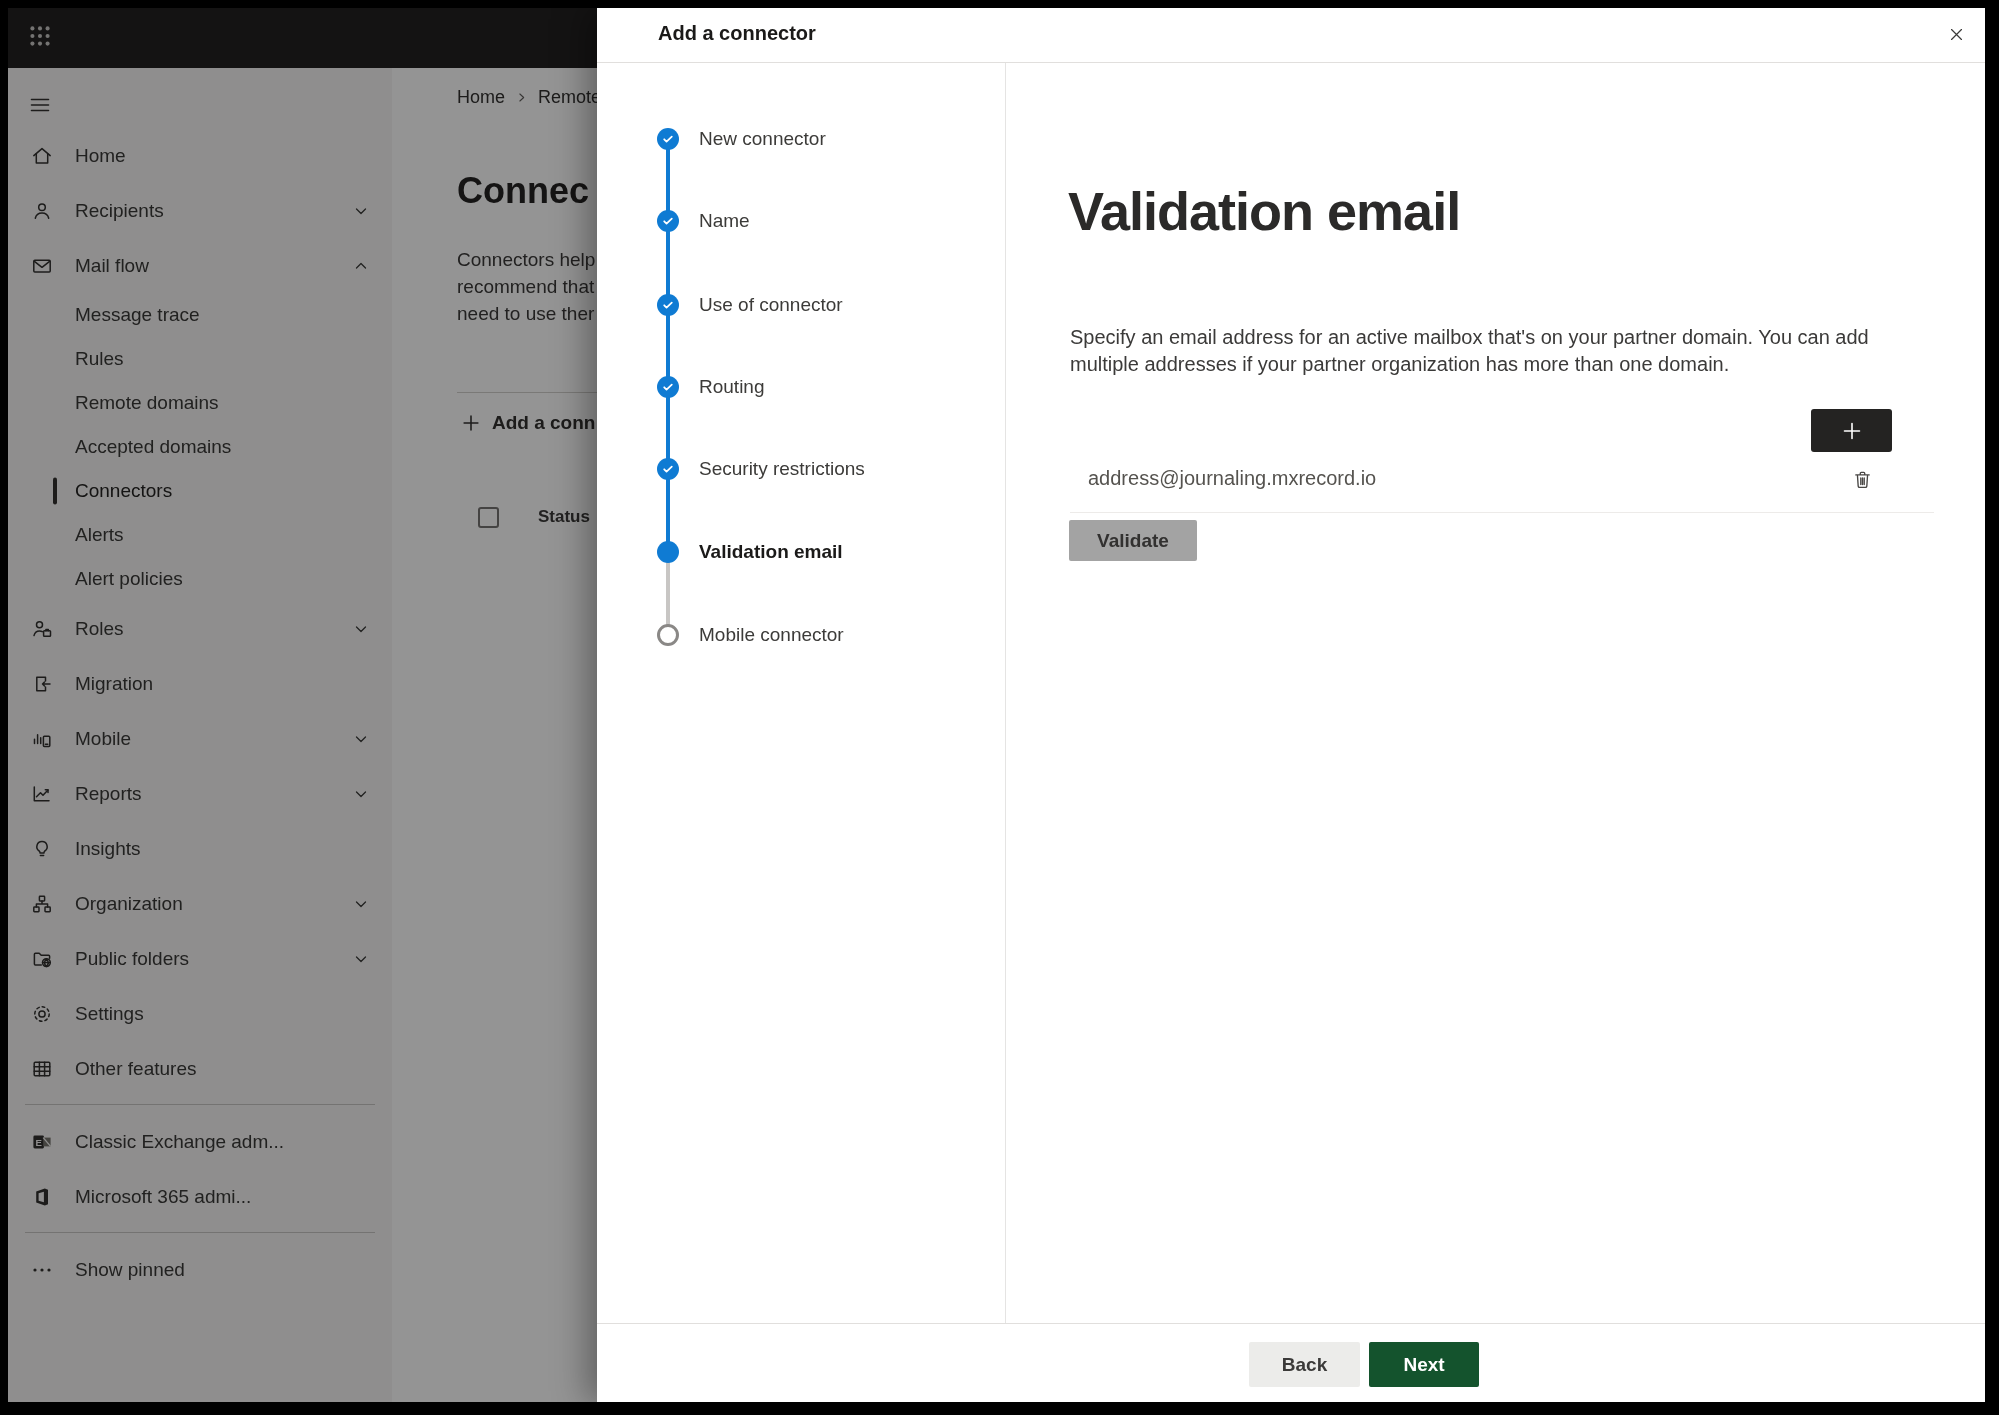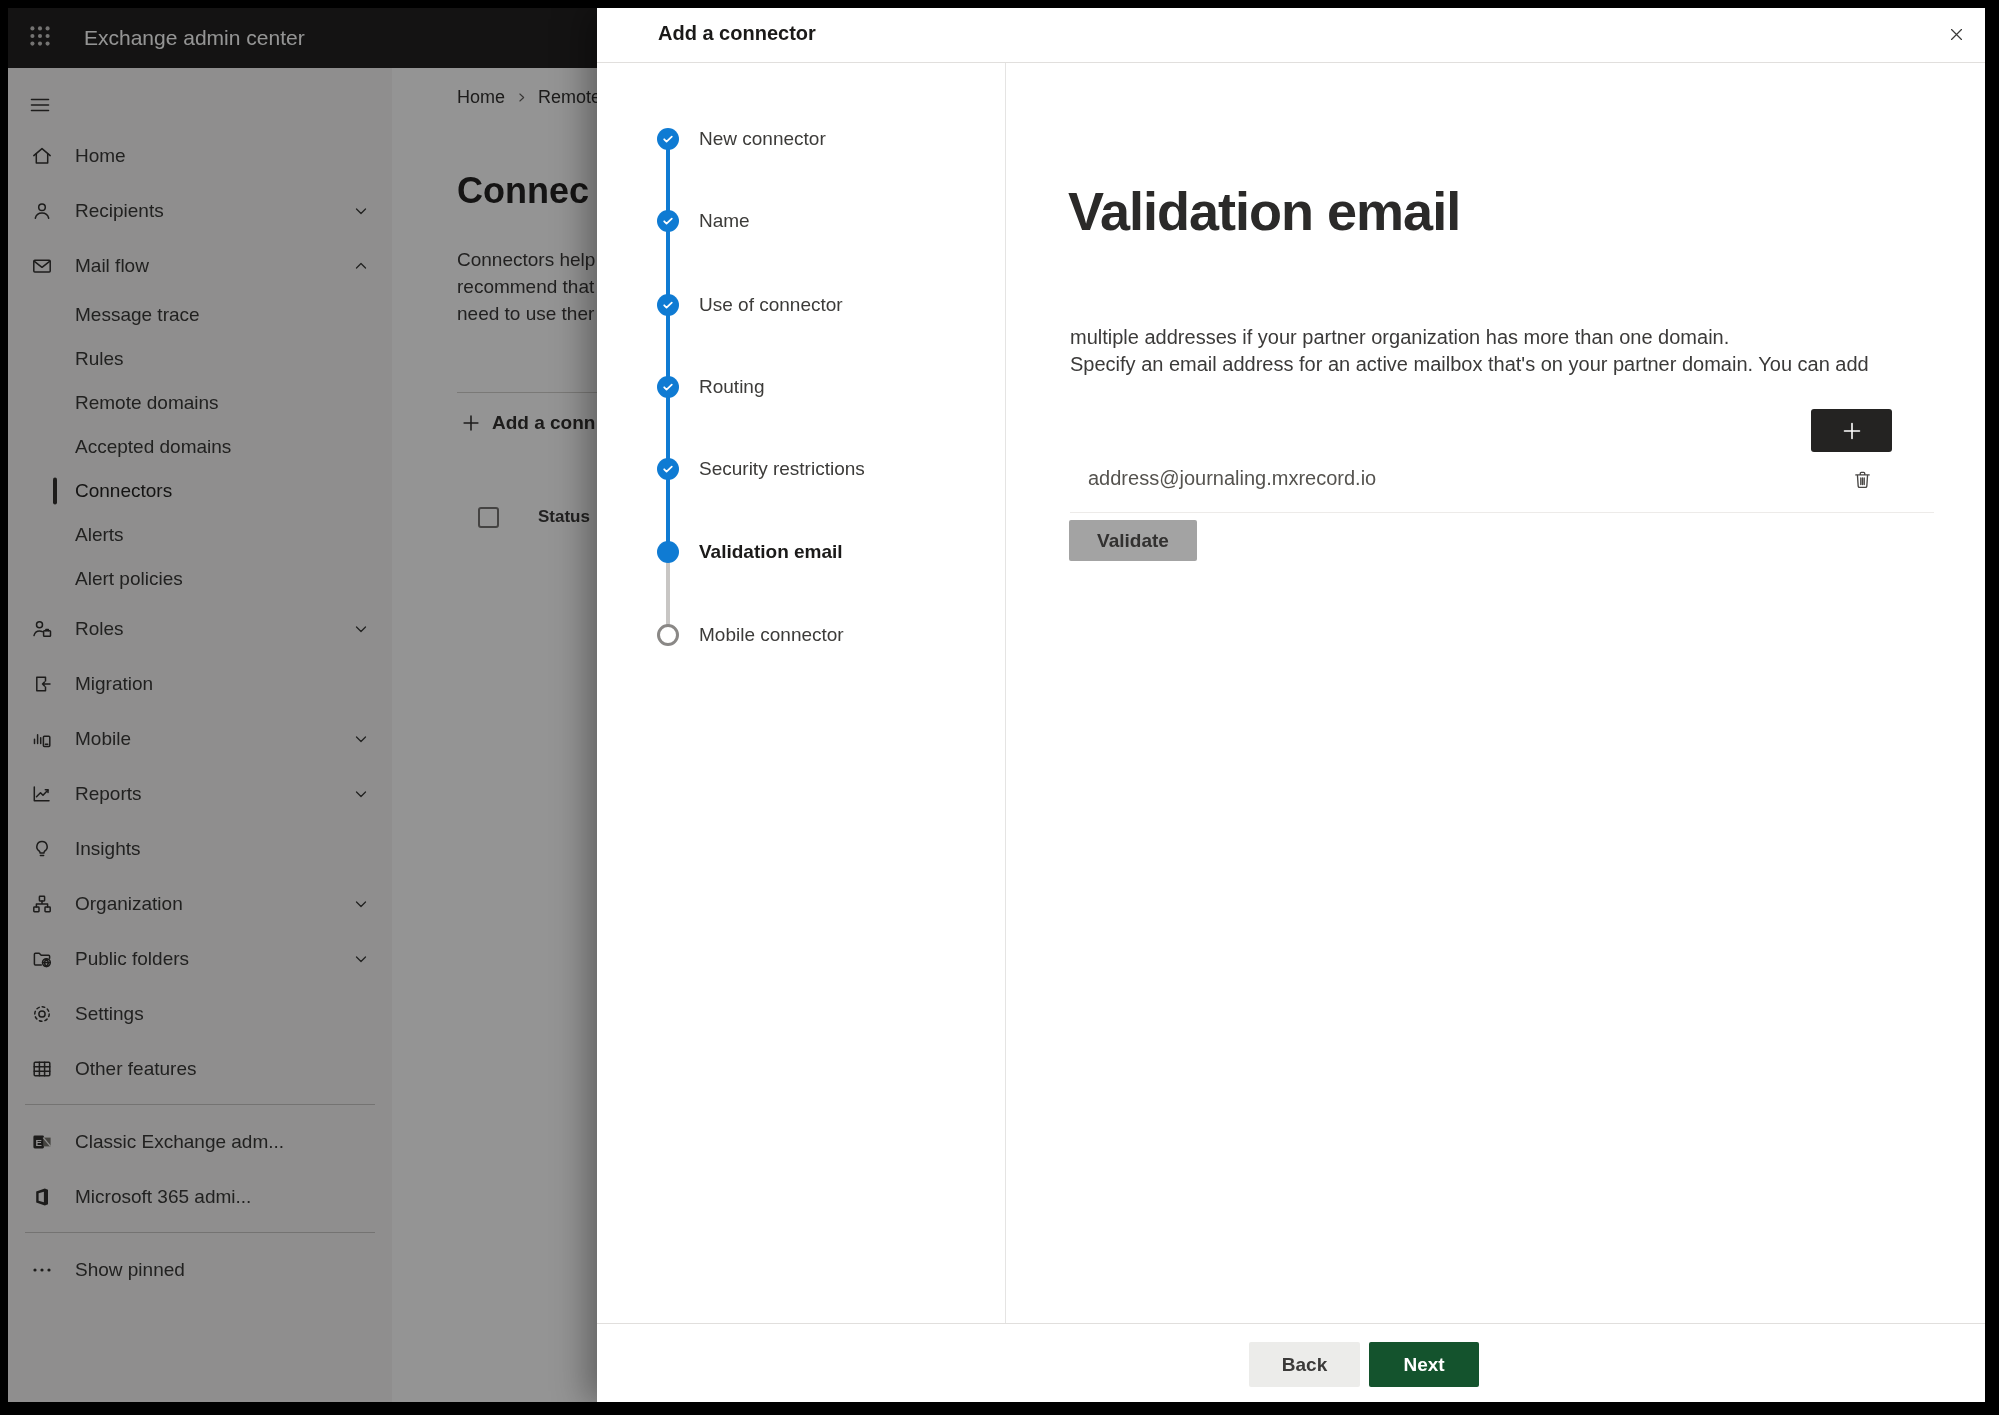--- a/index.html
+++ b/index.html
@@ -98,21 +98,20 @@
             <circle cx="5" cy="12" r="1.9"></circle>
                 <circle cx="12" cy="12" r="1.9"></circle>
                 <circle cx="19" cy="12" r="1.9"></circle>
             <circle cx="5" cy="19" r="1.9"></circle>
                 <circle cx="12" cy="19" r="1.9"></circle>
                 <circle cx="19" cy="19" r="1.9"></circle>
           </g>
             </svg>
         </span>
       </div>
-      <div class="app-title">Exchange admin center</div>
     </div>
 
     <div class="sidebar">
       <div class="hamburger-row">
         <span>
           <svg width="24" height="24" viewBox="0 0 24 24" fill="none" stroke="#323130" stroke-width="1.6" stroke-linecap="round">
               <path d="M3.5 6.5h17M3.5 12h17M3.5 17.5h17"></path>
             </svg>
         </span>
       </div>
@@ -410,22 +409,22 @@
           </div>
           <div class="st-label" style="top: 448px;">Security restrictions</div>
           <div class="st-circle current" style="top: 533px;"></div>
           <div class="st-label current" style="top: 531px;">Validation email</div>
           <div class="st-circle todo" style="top: 616px;"></div>
           <div class="st-label" style="top: 614px;">Mobile connector</div>
         </div>
 
       <div class="wz-heading">Validation email</div>
       <div class="wz-desc">
+        <div>Specify an email address for an active mailbox that's on your partner domain. You can add</div>
         <div>multiple addresses if your partner organization has more than one domain.</div>
-        <div>Specify an email address for an active mailbox that's on your partner domain. You can add</div>
       </div>
 
       <button class="plus-btn">
         <span>
           <svg viewBox="0 0 24 24" fill="none" stroke="#ffffff" stroke-width="1.6" stroke-linecap="round">
               <path d="M12 4.5v15M4.5 12h15"></path>
             </svg>
         </span>
       </button>
 

